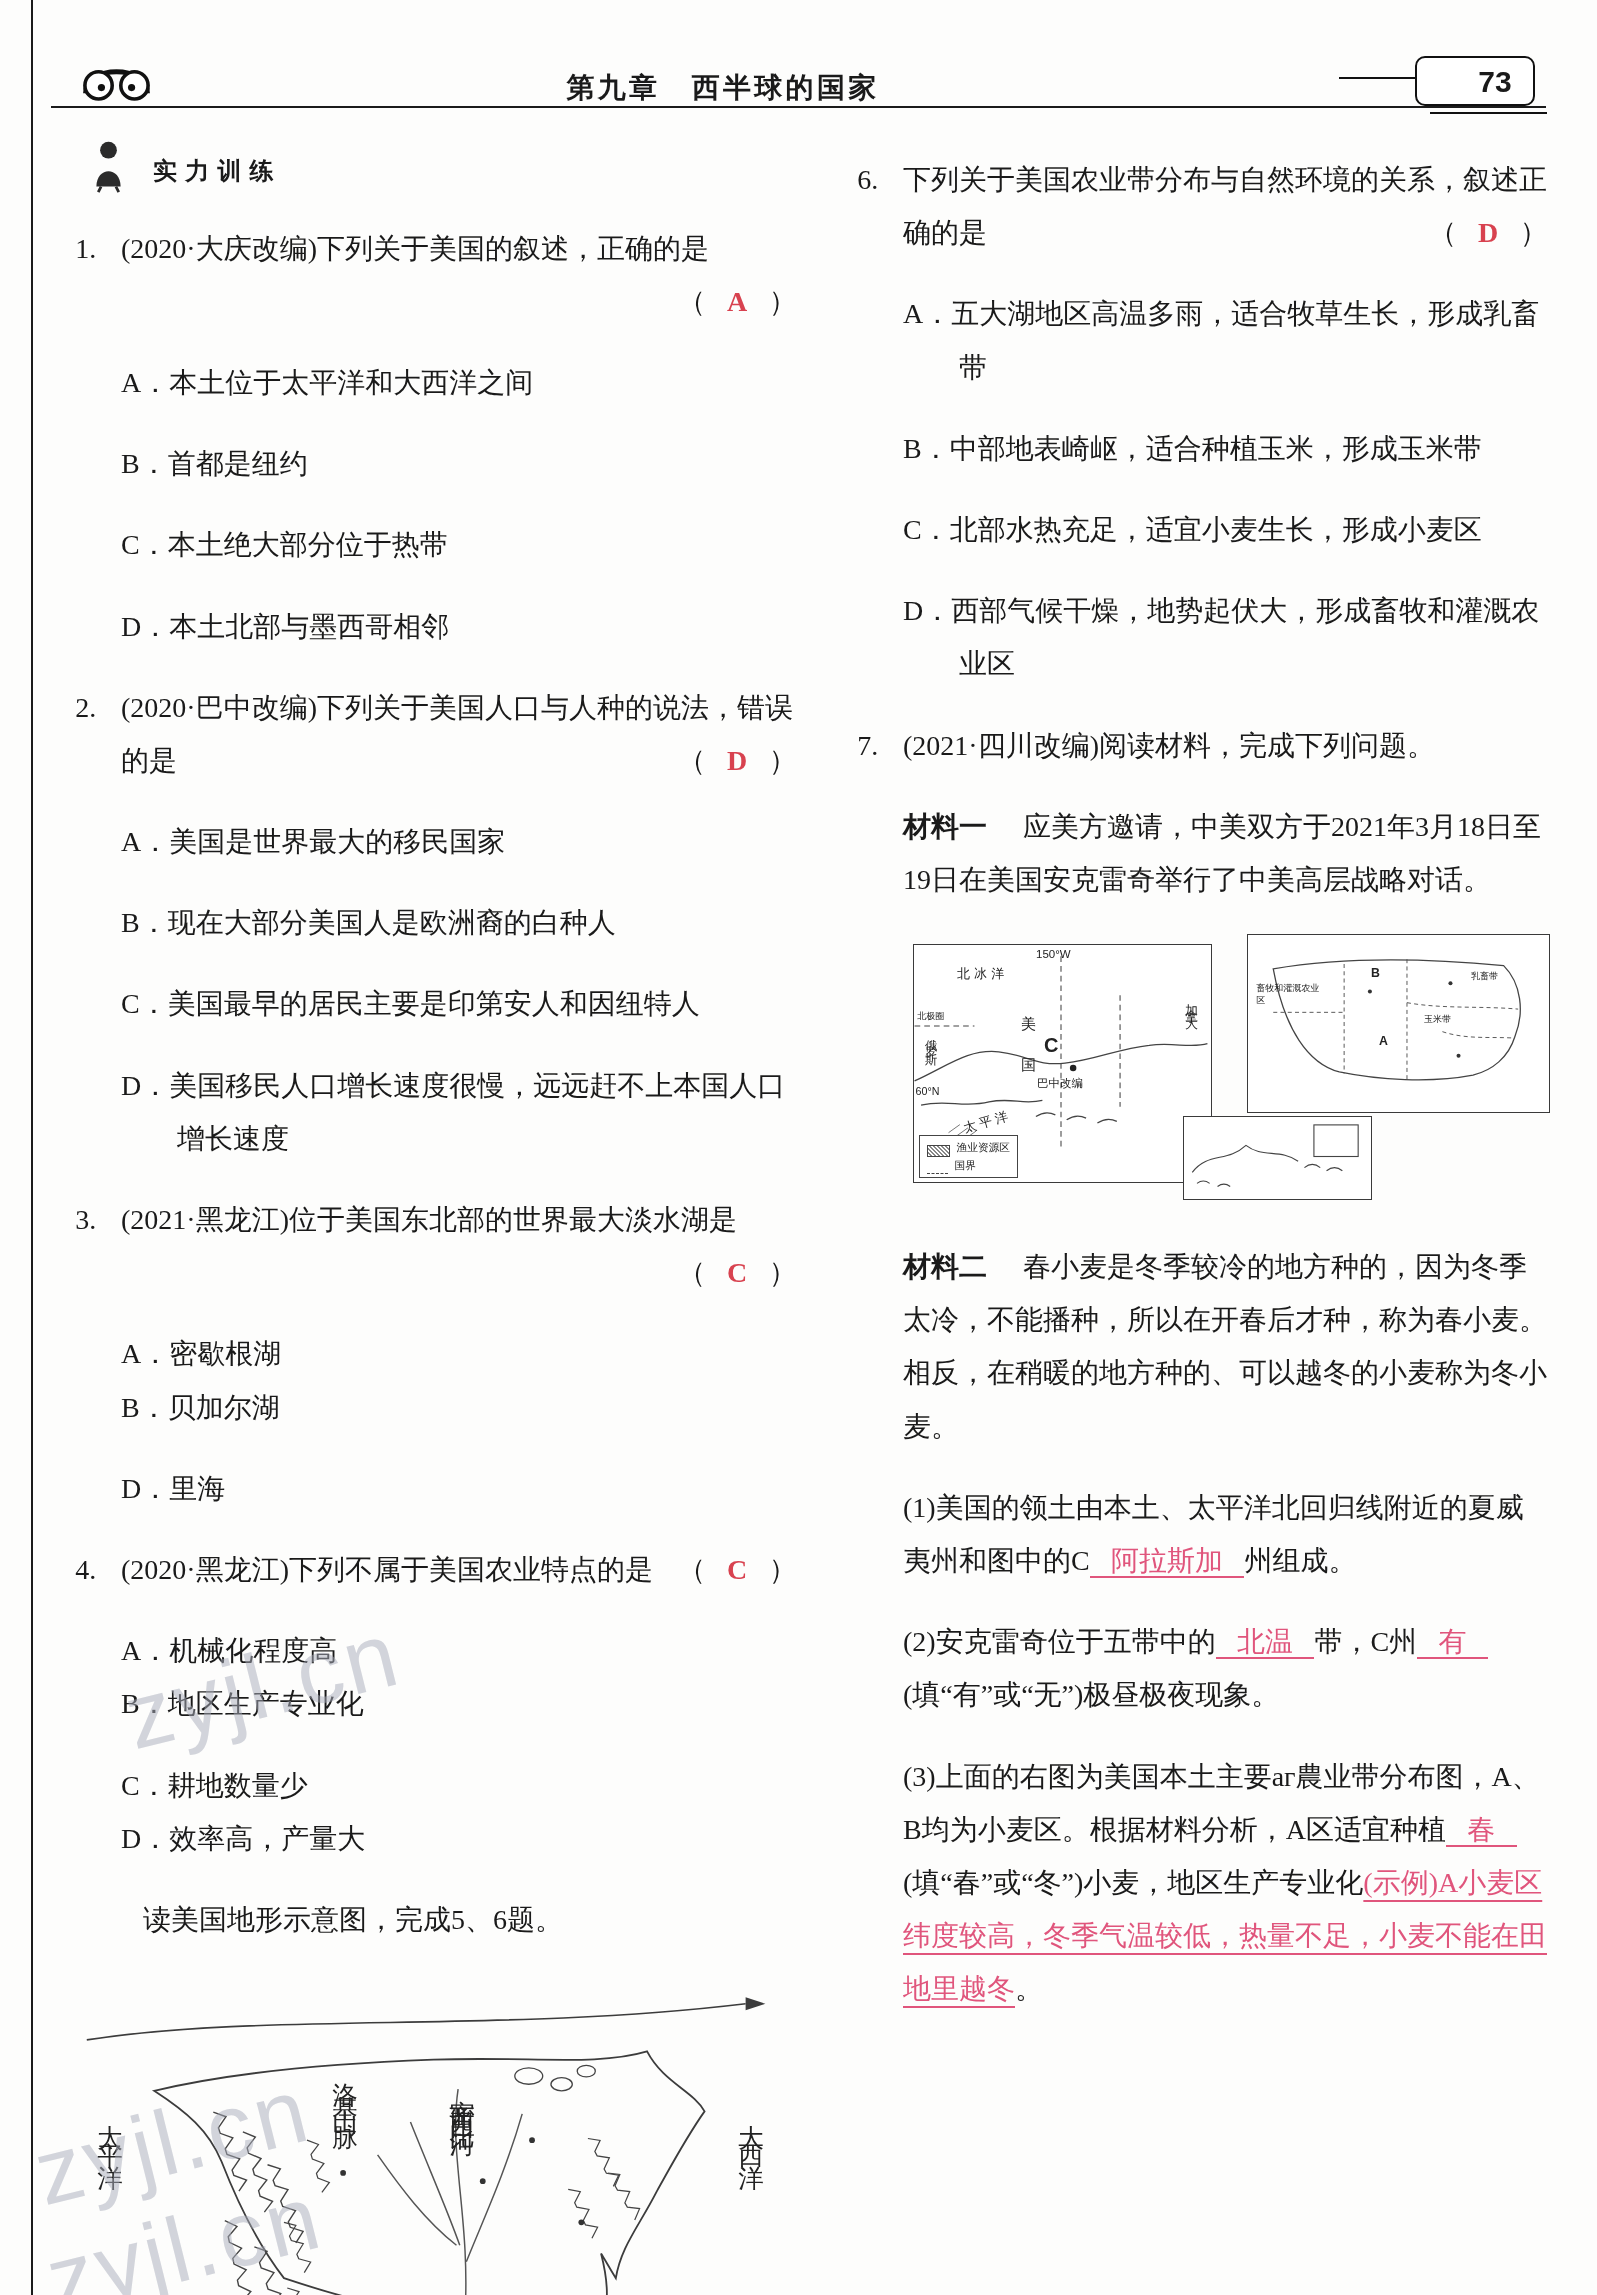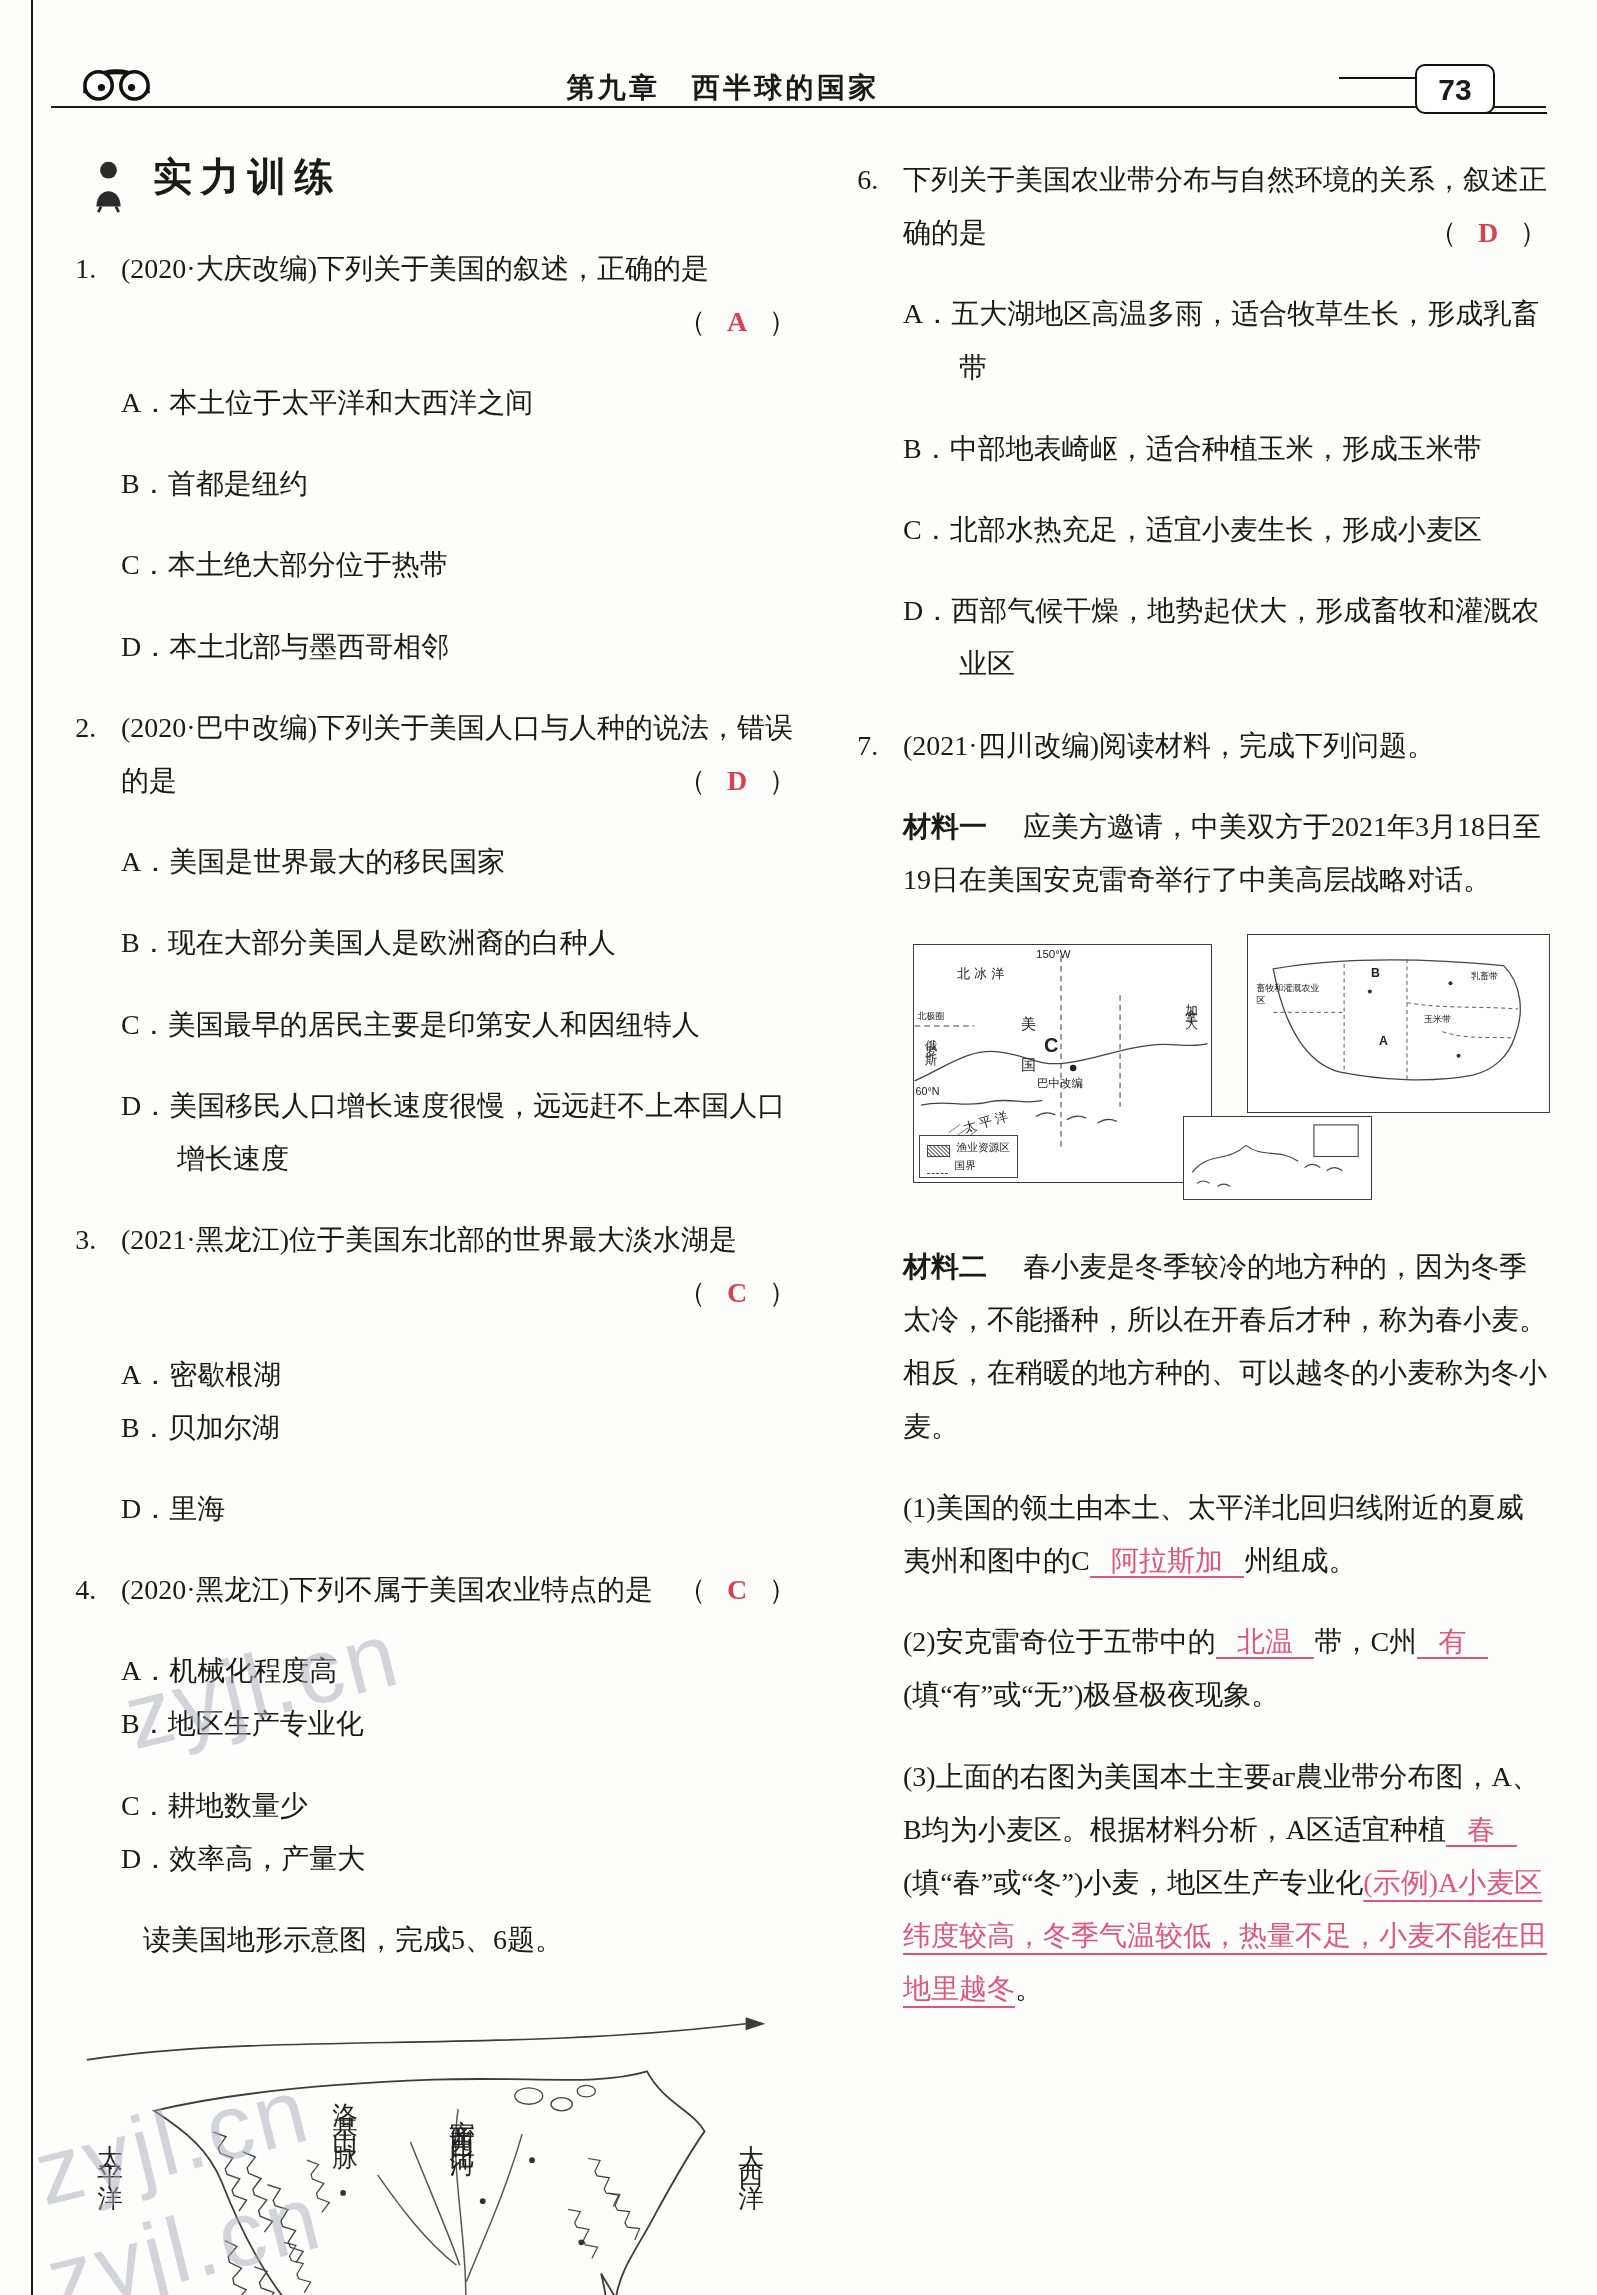--- a/index.html
+++ b/index.html
@@ -7,32 +7,32 @@
     width:1597px;height:2295px;position:relative;overflow:hidden;
     background:#fdfdfc;color:#1a1a1a;
     font-family:"Liberation Serif","DejaVu Serif",serif;
     font-size:28px;line-height:1.9;
   }
   .margin-line{position:absolute;left:31px;top:0;width:2.1px;height:2295px;background:#1b1b1b;}
   .header-rule{position:absolute;left:51px;top:106px;width:1495px;height:1.6px;background:#1b1b1b;}
   .logo{position:absolute;left:77px;top:51px;width:79px;height:53px;}
   .chapter{position:absolute;left:427px;top:61px;width:592px;text-align:center;font-weight:bold;
     font-size:28px;letter-spacing:3.3px;font-family:"Liberation Sans","DejaVu Sans",sans-serif;}
-  .badge{position:absolute;left:1415px;top:64px;width:76px;height:46px;border:2.5px solid #111;border-radius:10px;
+  .badge{position:absolute;left:1415px;top:56px;width:76px;height:46px;border:2.5px solid #111;border-radius:10px;
     display:flex;align-items:center;justify-content:center;font-weight:bold;font-size:30px;
-    font-family:"Liberation Sans",sans-serif;background:#fff;z-index:2;}
+    font-family:"Liberation Sans",sans-serif;background:#fff;z-index:2;padding-left:40px;}
   .badge-line-l{position:absolute;left:1339px;top:77px;width:76px;height:2.1px;background:#111;}
   .badge-line-b{position:absolute;left:1430px;top:112px;width:117px;height:2.1px;background:#111;}
 
   .col{position:absolute;z-index:2;}
   .col-left{left:72px;top:138px;width:728px;}
   .col-right{left:854px;top:125px;width:697px;}
 
   .section-head{display:flex;align-items:flex-end;gap:23px;margin:1.6px 0 13px 15px;}
-  .section-head .title{font-weight:bold;font-size:39px;letter-spacing:8.2px;
+  .section-head .title{font-weight:bold;font-size:24px;letter-spacing:8.2px;
     font-family:Liberation Sans, sans-serif;}
   .kid-icon{width:43px;height:54px;}
 
   .q{margin-bottom:6.6px;}
   .stem{position:relative;padding-left:49px;}
   .stem::after{content:"";display:block;clear:both;}
   .qnum{position:absolute;left:3.3px;top:0;}
   .ans{float:right;margin-right:3.3px;}
   .ans-letter{color:#d8424f;padding:0 21.4px;font-weight:bold;}
   .opt{position:relative;padding-left:105px;text-indent:-56px;}

